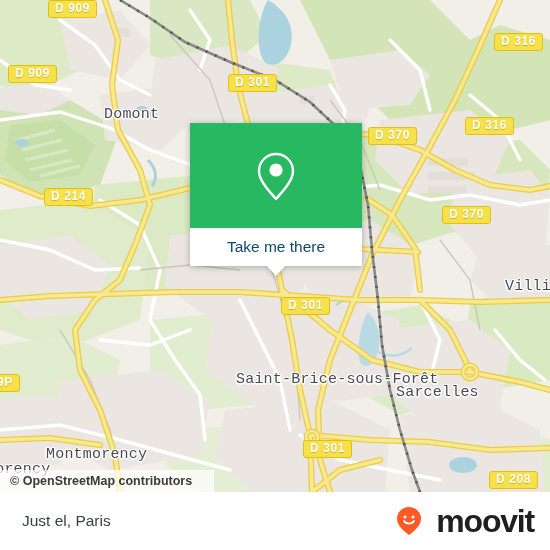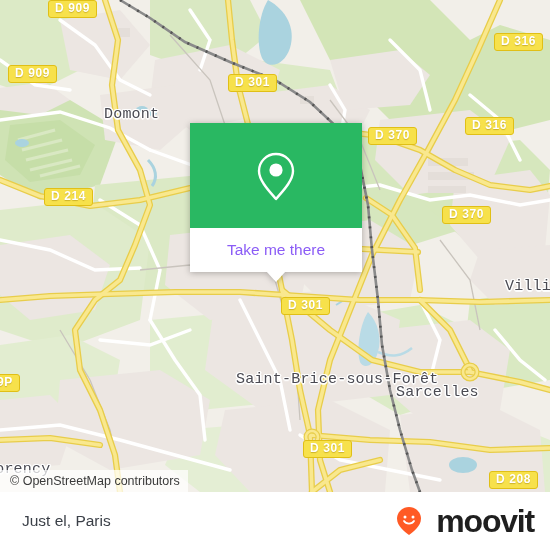--- a/index.html
+++ b/index.html
@@ -61,25 +61,26 @@
     box-sizing: border-box;
   }
 
   
   .attribution {
     position: absolute;
     left: 0;
     bottom: 0;
     height: 22px;
     line-height: 22px;
-    padding: 0 8px 0 10px;
+    padding: 0 22px 0 10px;
     background: rgba(255,255,255,.72);
     color: #3a3a3a;
     font-size: 12.5px;
     white-space: nowrap;
+    font-weight: bold;
   }
 
   
   .popup {
     position: absolute;
     left: 190px;
     top: 123px;
     width: 172px;
     filter: drop-shadow(0 1px 3px rgba(0,0,0,.28));
   }
@@ -87,25 +88,25 @@
     background: #29b862;
     height: 105px;
     display: flex;
     align-items: center;
     justify-content: center;
   }
   .popup-pin { width: 44px; height: 52px; display:block; }
   .popup-footer {
     position: relative;
     background: #ffffff;
-    height: 44px;
+    height: 38px;
     display: flex;
     align-items: center;
     justify-content: center;
-    color: #8b5cf6;
+    color: #0c4a6e;
     font-size: 15.5px;
   }
   .popup-tail {
     position: absolute;
     left: 50%;
     bottom: -10px;
     margin-left: -10px;
     width: 0; height: 0;
     border-left: 10px solid transparent;
     border-right: 10px solid transparent;
@@ -299,20 +300,21 @@
       <g fill="none" stroke="#f9e88e" stroke-width="2.6">
         <circle cx="470" cy="372" r="7"></circle>
         <circle cx="312" cy="437" r="6"></circle>
       </g>
     </svg>
 
     <div class="place-label place-lg" style="left:104px; top:106px;">Domont</div>
     <div class="place-label place-lg" style="left:505px; top:278px;">Villiers-</div>
     <div class="place-label place-lg" style="left:236px; top:371px;">Saint-Brice-sous-Forêt</div>
     <div class="place-label place-lg" style="left:396px; top:384px;">Sarcelles</div>
+    <div class="place-label place-lg" style="left:46px; top:446px;">Montmorency</div>
     <div class="place-label place-lg" style="left:-14px; top:461px;">morency</div>
 
     <div class="shield" style="left:48px;  top:0px;">D 909</div>
     <div class="shield" style="left:8px;   top:65px;">D 909</div>
     <div class="shield" style="left:228px; top:74px;">D 301</div>
     <div class="shield" style="left:494px; top:33px;">D 316</div>
     <div class="shield" style="left:465px; top:117px;">D 316</div>
     <div class="shield" style="left:368px; top:127px;">D 370</div>
     <div class="shield" style="left:442px; top:206px;">D 370</div>
     <div class="shield" style="left:44px;  top:188px;">D 214</div>

